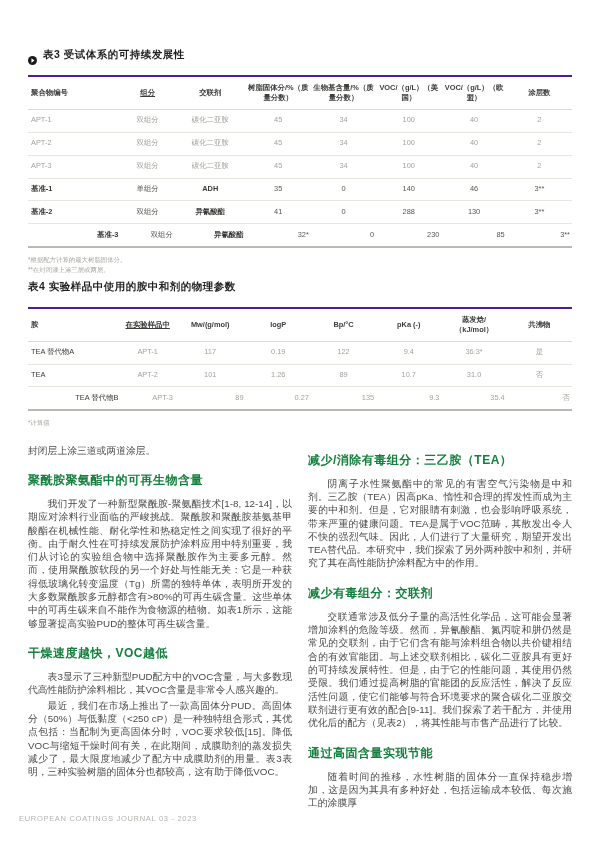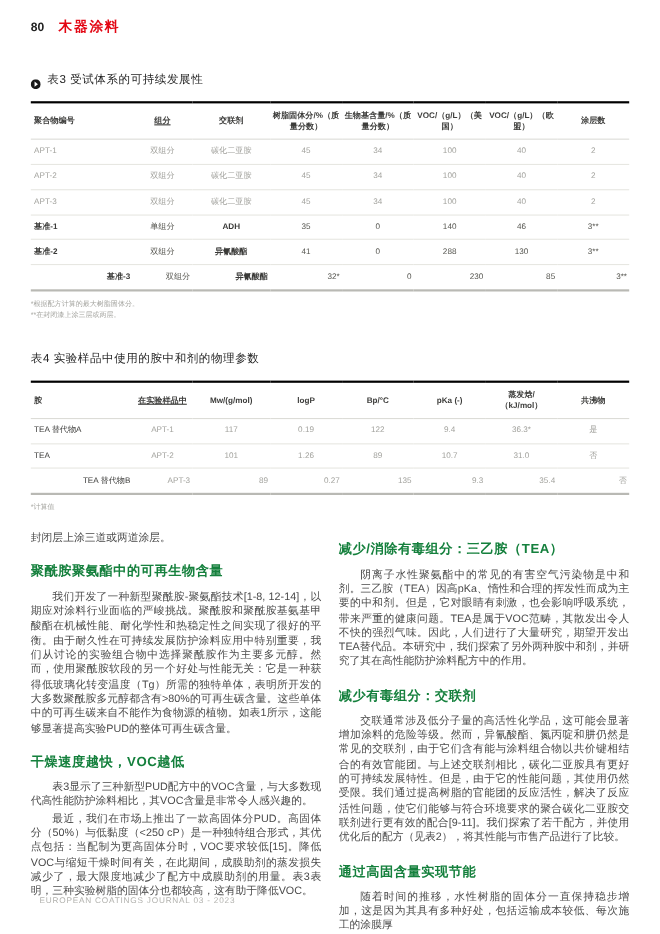--- a/index.html
+++ b/index.html
@@ -9,25 +9,25 @@
     position:relative; width:600px; height:849px; margin:0 auto;
     background:#ffffff; padding:16px 28px; overflow:hidden;
   }
   
   .page-header { display:flex; align-items:baseline; }
   .page-num { font-size:11px; font-weight:700; color:#222222; }
   .section-title { font-size:12.5px; font-weight:700; color:#e30613; margin-left:13px; letter-spacing:1.5px; }
   
   .caption-row { margin-top:32px; display:flex; align-items:center; }
   .bullet { width:9px; height:9px; margin-right:6px; flex:0 0 auto; display:inline-block; }
-  .caption-text { font-size:10.5px; font-weight:400; color:#1f1f1f; letter-spacing:0.5px; }
-  .caption-plain { margin-top:26px; }
+  .caption-text { font-size:10.5px; font-weight:700; color:#1f1f1f; letter-spacing:0.5px; }
+  .caption-plain { margin-top:4px; }
   
   table { width:100%; border-collapse:collapse; table-layout:fixed; margin-top:13px;
-          border-top:2px solid #000000; border-bottom:2px solid #b9b9b4; }
+          border-top:2px solid #4c1d95; border-bottom:2px solid #b9b9b4; }
   th { font-size:7.4px; color:#3d3d3b; font-weight:700; padding:6px 2px; text-align:center;
        line-height:1.35; border-bottom:1px solid #dcdcd7; vertical-align:middle; }
   td { font-size:7.4px; color:#a2a29d; padding:6.5px 2px; text-align:center;
        border-bottom:1px solid #e7e7e2; line-height:1.2; }
   tbody tr:last-child td { border-bottom:none;text-align:right; }
   th:first-child, td:first-child { text-align:left; padding-left:3px; }
   th:first-child { width:17%; }
   th:nth-child(2) { width:10%;text-decoration:underline; }
   th:nth-child(3) { width:13%; }
   tr.strong td { color:#55554f;margin-left:39px; }
@@ -38,32 +38,28 @@
   .footnote { font-size:6.4px; color:#a3a39e; line-height:1.6; }
   
   .columns { display:flex; gap:16px; margin-top:15px; }
   .col { flex:1 1 0; min-width:0; }
   .heading { font-size:12px; font-weight:700; color:#15803d; margin:15px 0 8px; letter-spacing:0.5px; }
   .col > .heading:first-child { margin-top:8px; }
   .para { font-size:9.8px; line-height:1.36; color:#4a4a4a; text-align:justify;
           text-indent:2em; margin-bottom:2px; }
   .para.no-indent { text-indent:0; }
   
-  .page-footer { position:absolute; left:36px; bottom:26px; font-size:7.5px;
+  .page-footer { position:absolute; left:19px; bottom:26px; font-size:7.5px;
                  color:#b2b2ae; letter-spacing:0.7px;text-align:center; }
 </style>
 </head>
 <body>
 
 <div class="page">
 
-  <div class="page-header">
-    <span class="page-num">80</span>
-    <span class="section-title">木器涂料</span>
-  </div>
 
   <div class="caption-row">
     <span class="bullet">
       <svg width="9" height="9" viewBox="0 0 10 10" aria-hidden="true">
         <circle cx="5" cy="5" r="5" fill="#1a1a1a"></circle>
         <path d="M3.8 2.4 L7.2 5 L3.8 7.6 Z" fill="#ffffff"></path>
       </svg>
     </span>
     <span class="caption-text">表3 受试体系的可持续发展性</span>
   </div>

